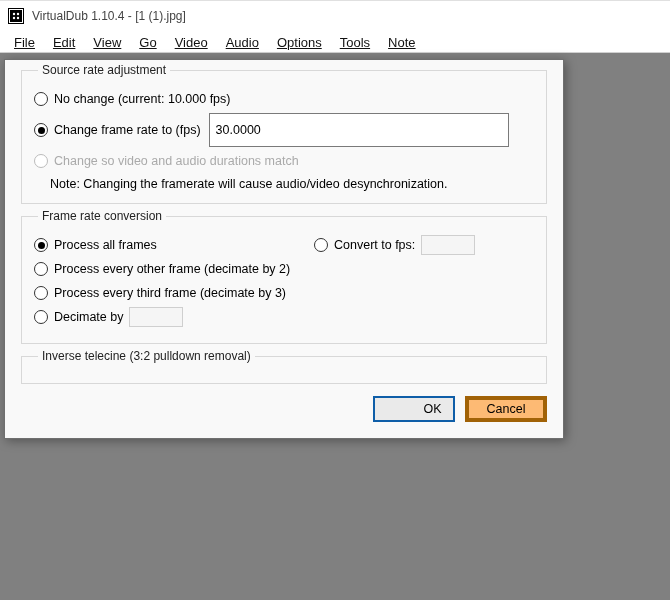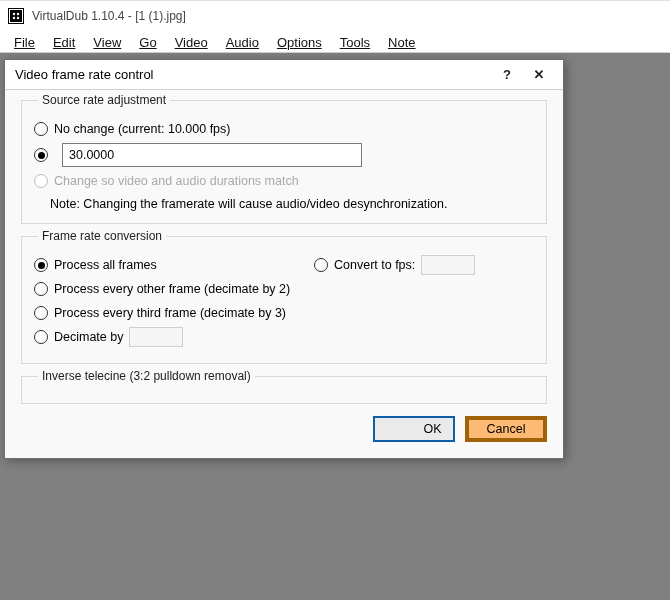--- a/index.html
+++ b/index.html
@@ -105,21 +105,21 @@
     width: 7px; height: 7px;
     background: #000;
     border-radius: 50%;
   }
   .radio.disabled { border-color: #bbb; }
   .label { font-size: 12.5px; }
   .label.disabled { color: #aaa; }
   .input-text {
     border: 1px solid #7a7a7a;
     background: #fff;
-    height: 24px;
+    height: 34px;
     padding: 0 6px;
     font-size: 12.5px;
   }
   .input-mini {
     border: 1px solid #cfcfcf;
     background: #f5f5f5;
     height: 20px;
     width: 54px;
     margin-left: 6px;
   }
@@ -174,38 +174,34 @@
     <div class="menuitem"><span class="ul">Video</span></div>
     <div class="menuitem"><span class="ul">Audio</span></div>
     <div class="menuitem"><span class="ul">Options</span></div>
     <div class="menuitem"><span class="ul">Tools</span></div>
     <div class="menuitem"><span class="ul">Note</span></div>
   </div>
 
   <div class="workspace"></div>
 
   <div class="dialog">
-    <div class="dialog-titlebar">
-      <span class="title">Video frame rate control</span>
-      <span class="tb-btn">?</span>
-      <span class="tb-btn">✕</span>
-    </div>
 
     <div class="dialog-body">
 
       <div class="group">
         <div class="legend">Source rate adjustment</div>
 
         <div class="row">
           <span class="radio"></span>
           <span class="label">No change (current: 10.000 fps)</span>
         </div>
 
         <div class="row">
           <span class="radio checked"></span>
+          <span class="label">Change frame rate to (fps)</span>
           <input type="text" class="input-text" style="margin-left: 8px; width: 300px;" value="30.0000">
         </div>
 
         <div class="row">
           <span class="radio disabled"></span>
           <span class="label disabled">Change so video and audio durations match</span>
         </div>
 
         <div class="note">Note: Changing the framerate will cause audio/video desynchronization.</div>
       </div>

